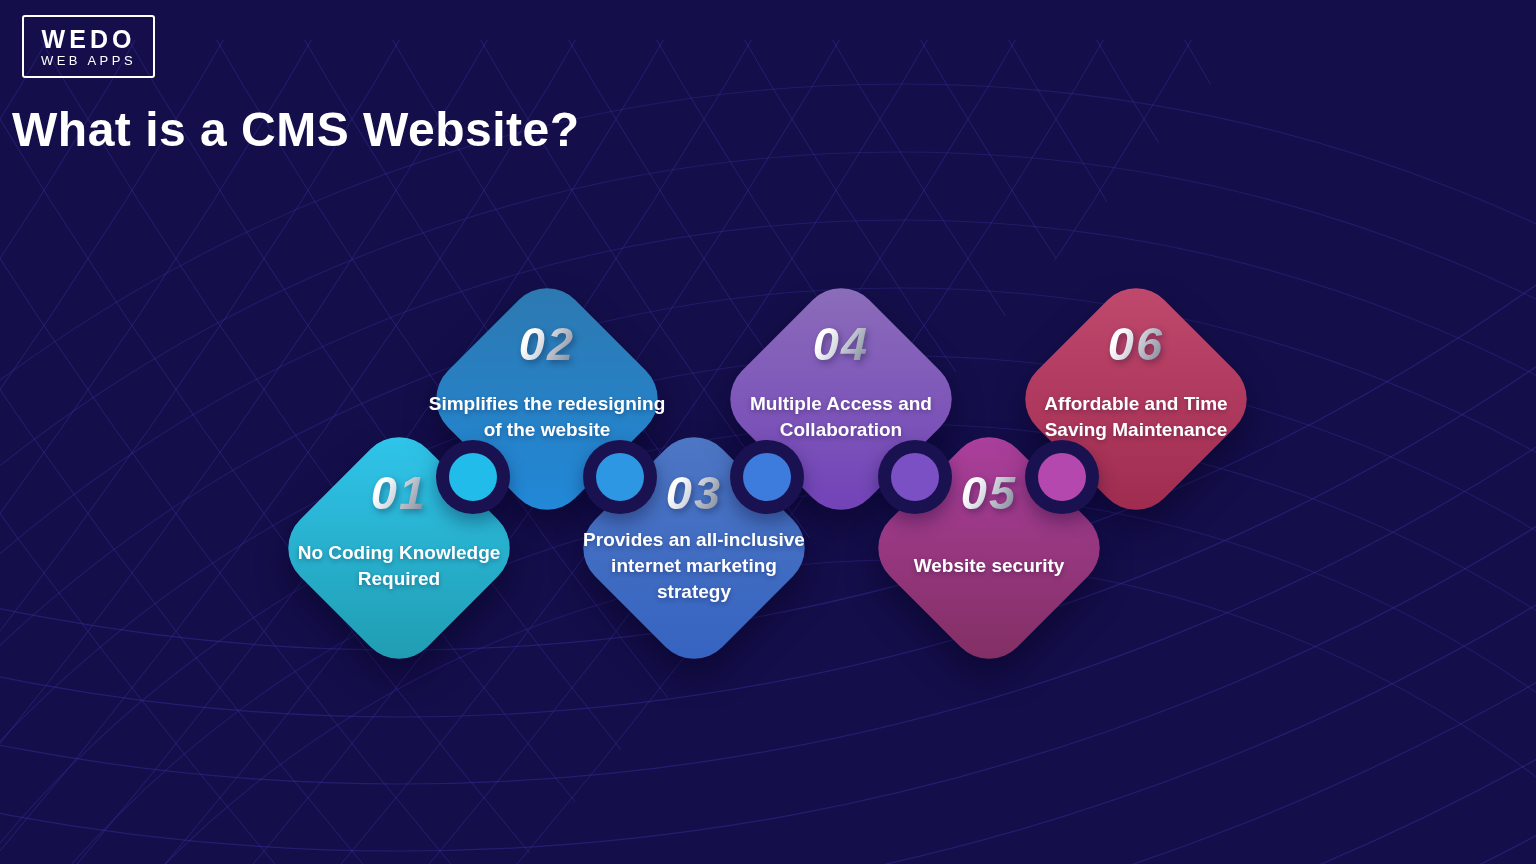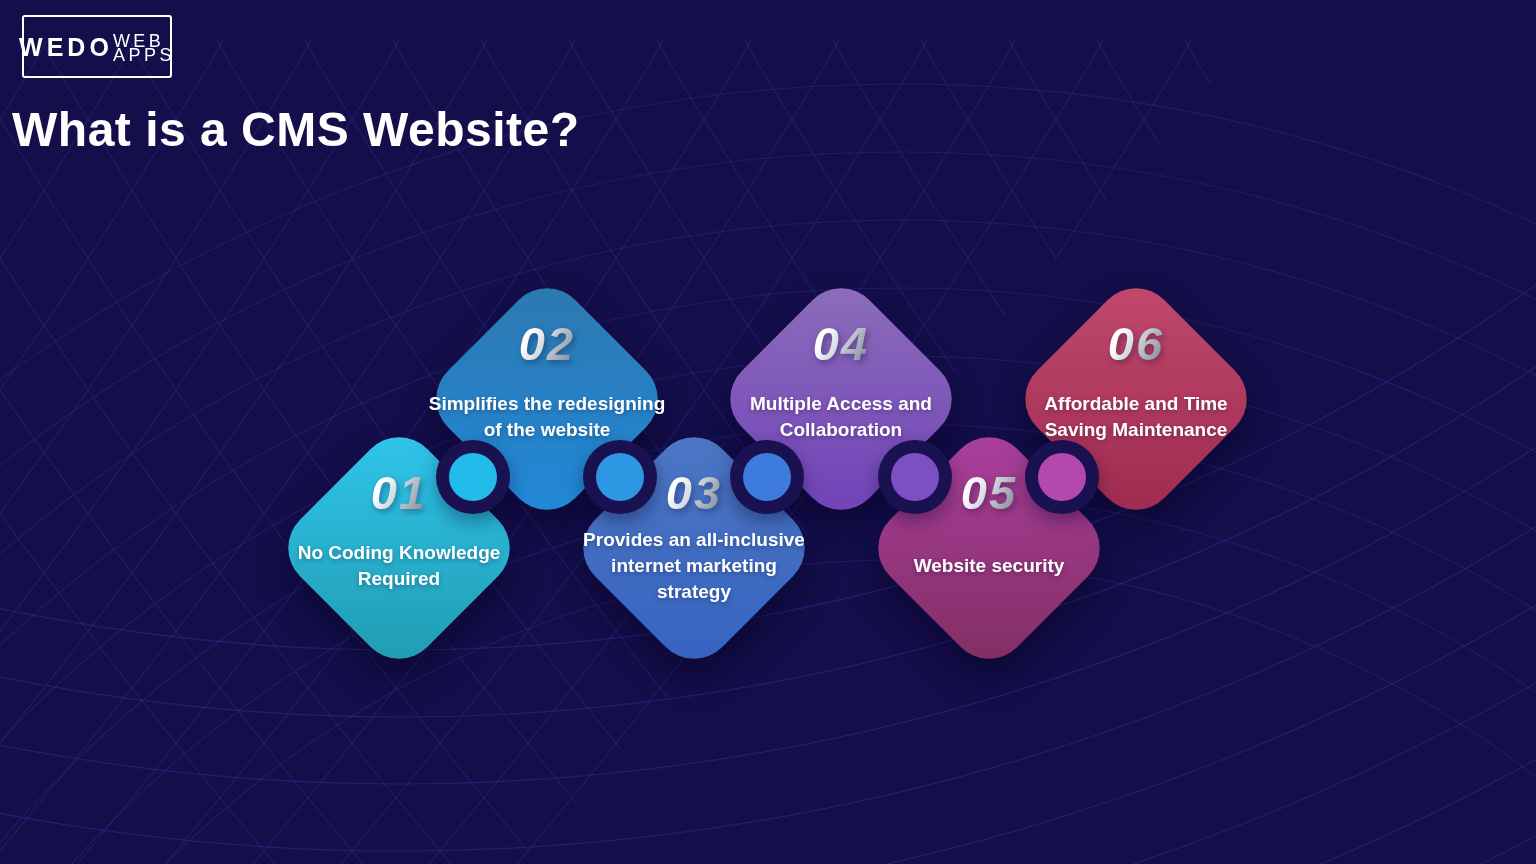--- a/index.html
+++ b/index.html
@@ -5,27 +5,27 @@
   html,body { margin:0; padding:0; background:#0c0836; }
   .stage {
     position:relative; width:1536px; height:864px; overflow:hidden;
     background:#140e4a;
     font-family:"Liberation Sans", sans-serif;
   }
   svg.bg { position:absolute; left:0; top:0; }
 
   
   .logo {
-    position:absolute; left:22px; top:15px; width:150px; height:63px;
+    position:absolute; left:22px; top:15px; width:133px; height:63px;
     border:2.5px solid #ffffff; border-radius:3px; box-sizing:border-box;
-    display:flex; flex-direction:row; align-items:center; justify-content:center;
+    display:flex; flex-direction:column; align-items:center; justify-content:center;
     color:#ffffff; z-index:6;
   }
   .logo-line1 { font-size:25px; font-weight:700; letter-spacing:4px; line-height:26px; }
-  .logo-line2 { font-size:18px; font-weight:400; letter-spacing:3.5px; line-height:14px; margin-top:2px; }
+  .logo-line2 { font-size:13px; font-weight:400; letter-spacing:3.5px; line-height:14px; margin-top:2px; }
 
   
   .title {
     position:absolute; top:90px; left:0; width:100%; margin:12px;
     text-align:left; color:#ffffff; font-size:48px; font-weight:700;
     letter-spacing:.5px; z-index:6;
   }
 
   
   .diamond {

